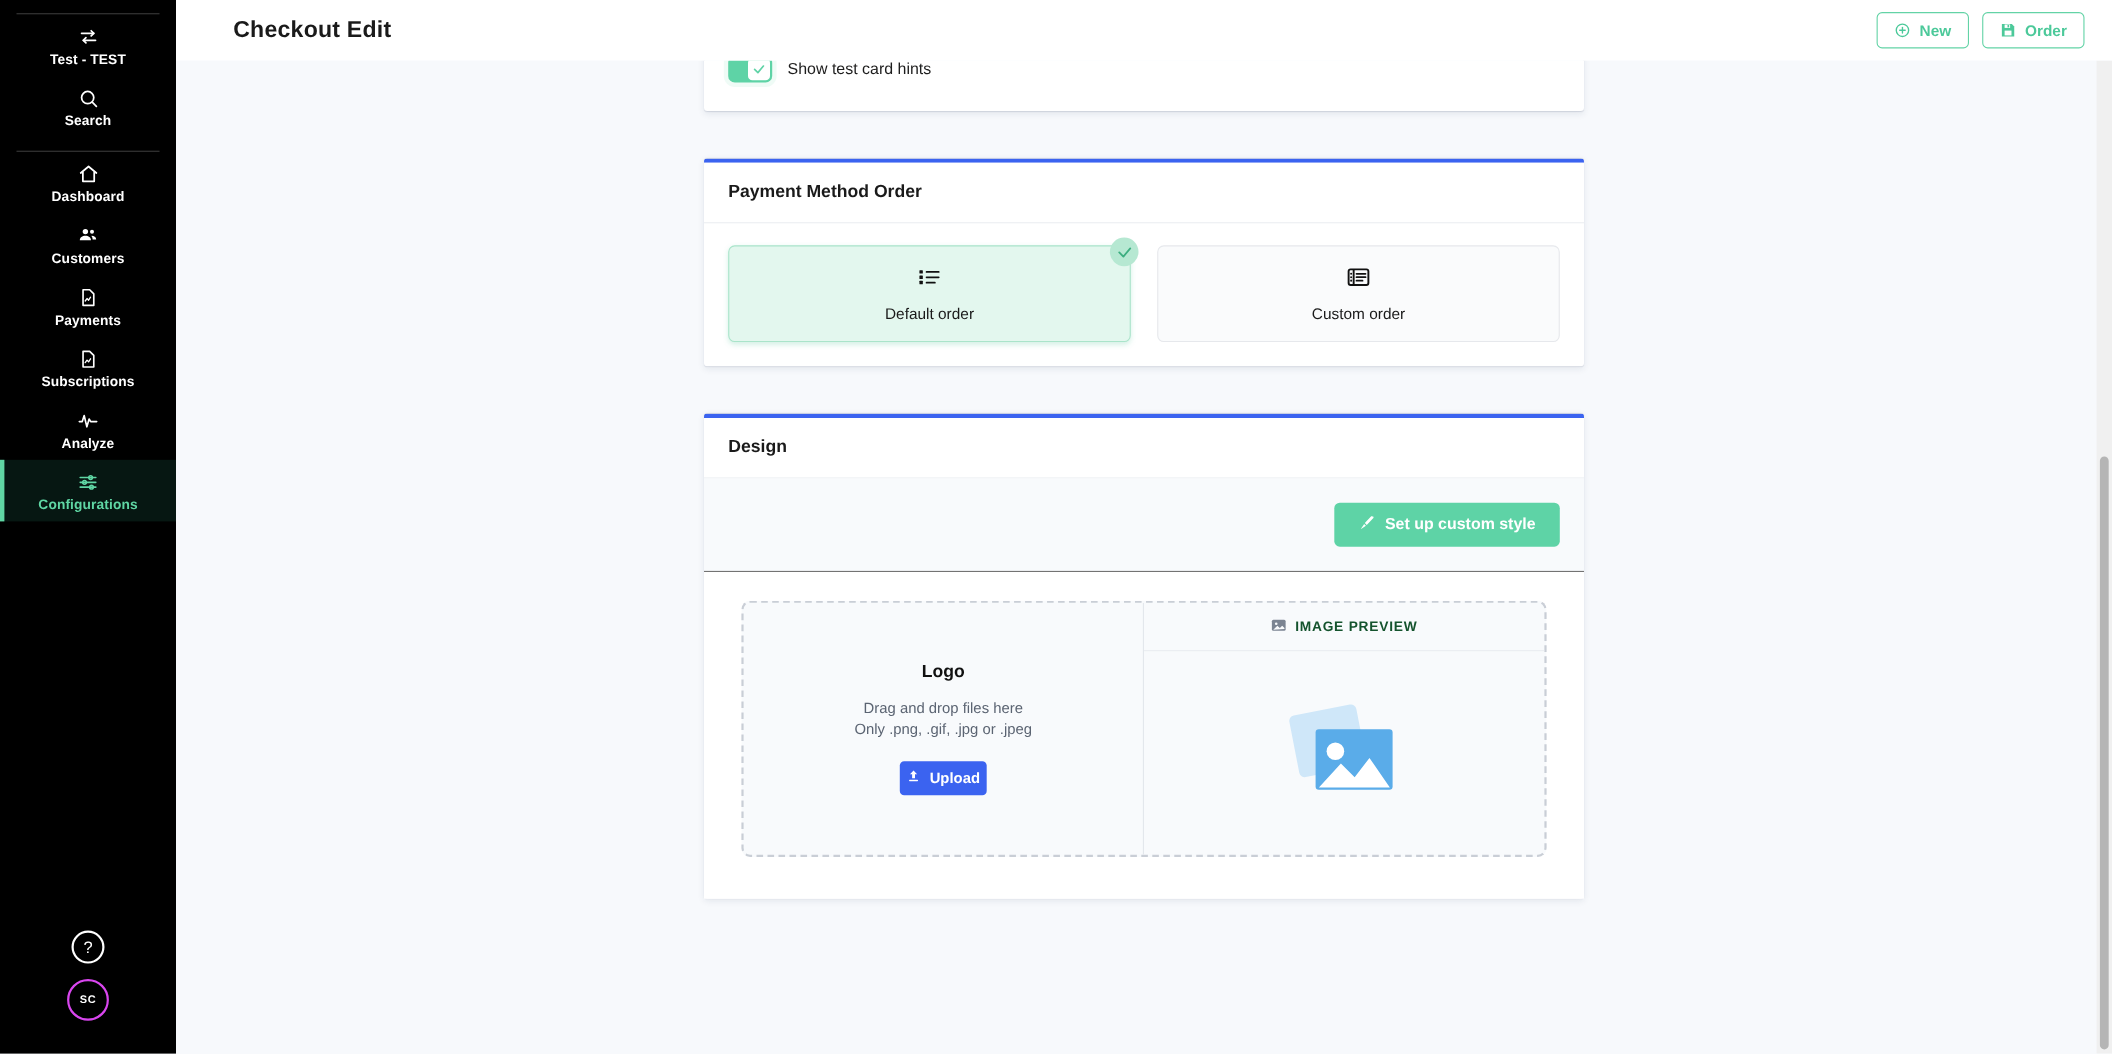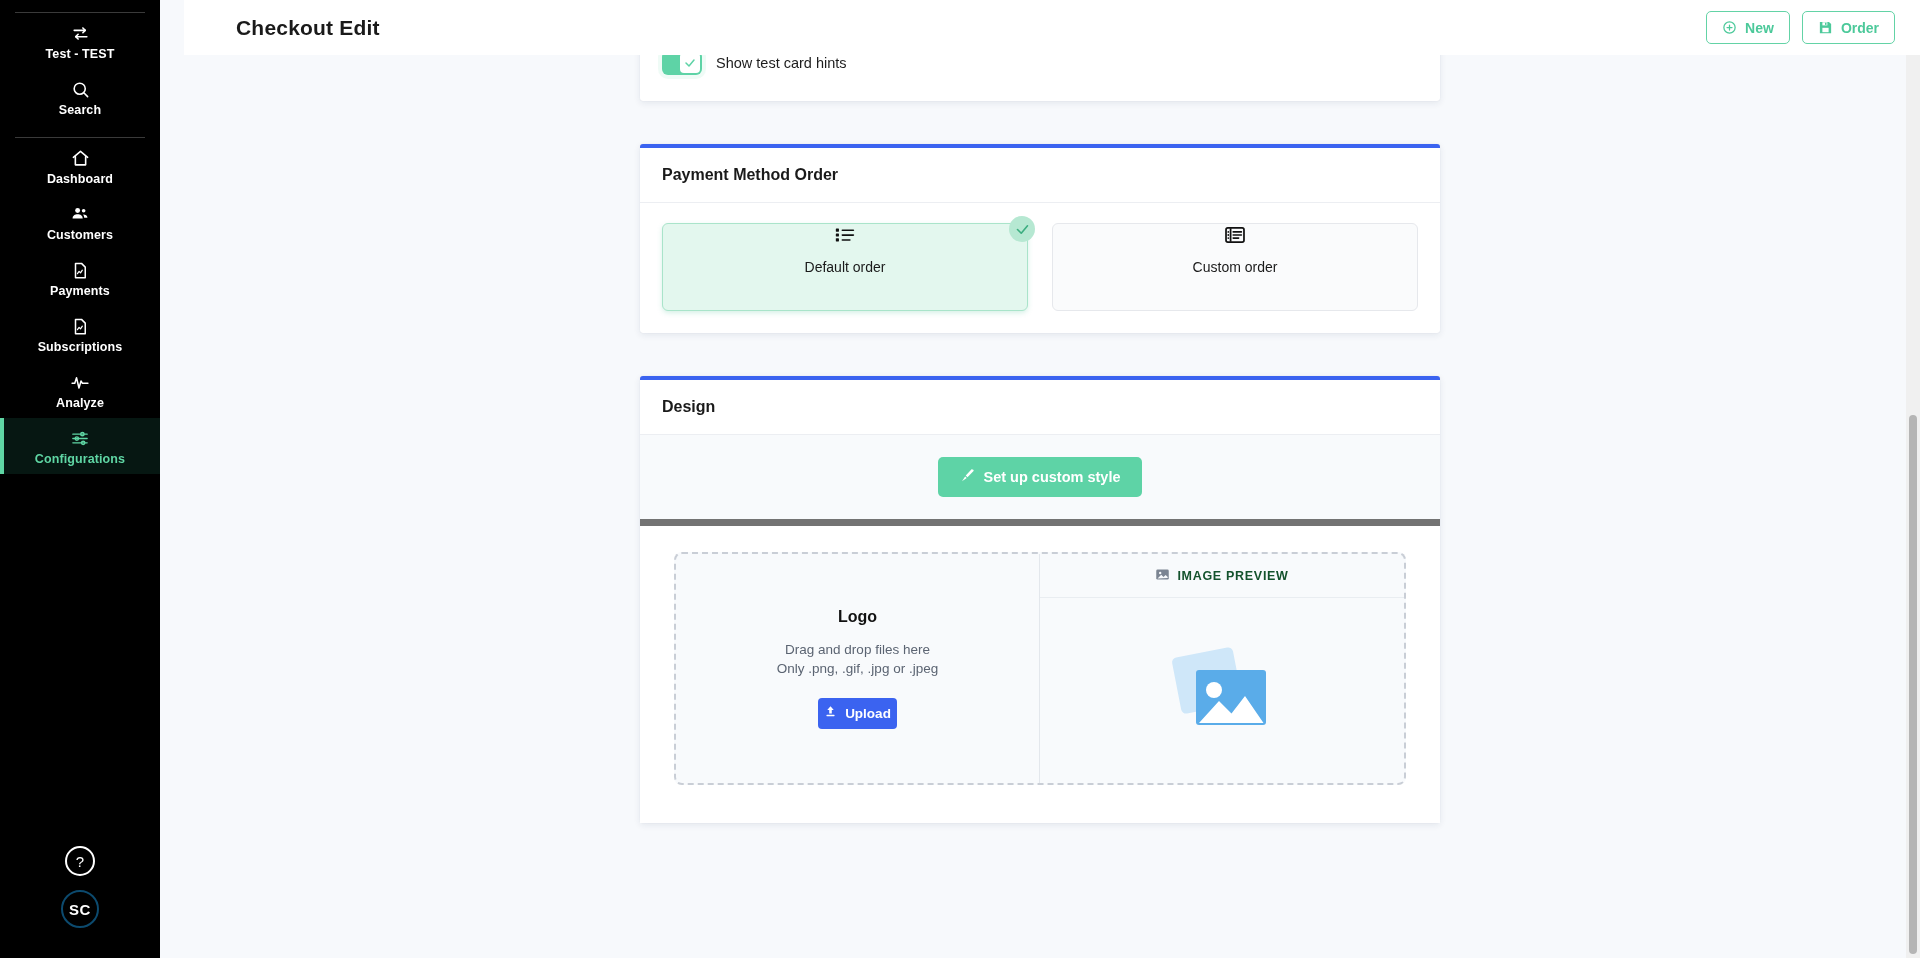--- a/index.html
+++ b/index.html
@@ -78,37 +78,37 @@
     padding-bottom: 30px;
   }
   .circle-btn {
     width: 30px; height: 30px; border-radius: 50%;
     border: 2px solid #ffffff; color:#ffffff;
     display:flex; align-items:center; justify-content:center;
     font-size: 15px; cursor:pointer;
   }
   .avatar-btn {
     width: 38px; height: 38px; border-radius: 50%;
-    border: 2px solid #0c4a6e; color:#ffffff;
+    border: 2px solid #d946ef; color:#ffffff;
     display:flex; align-items:center; justify-content:center;
-    font-size: 15px; font-weight: 700; letter-spacing:.5px; cursor:pointer;
+    font-size: 10px; font-weight: 700; letter-spacing:.5px; cursor:pointer;
   }
 
   
   #main {
     flex: 1 1 auto; height: 958px;
     position: relative;
     background: #f7f9fc;
     overflow: hidden;
   }
   #topbar {
     height: 55px; background: #ffffff;
     display: flex; align-items: center;
     padding: 0 25px 0 52px;
-    position: relative; z-index: 5; margin-left: 24px;
+    position: relative; z-index: 5;
   }
   #page-title {
     font-size: 21px; font-weight: 700; color: #1a1a1a; letter-spacing: .2px;
   }
   .topbar-actions { margin-left: auto; display: flex; gap: 12px; }
   .btn-outline {
     display: flex; align-items: center; gap: 8px;
     height: 33px; padding: 0 15px;
     border: 1px solid #63d3a6; border-radius: 5px;
     background: #ffffff; color: #4cc99a;
@@ -162,21 +162,21 @@
   }
   .toggle-label { font-size: 14.5px; color: #1d1d1d; }
 
   
   .order-options { display: flex; gap: 24px; }
   .order-card {
     flex: 1 1 0;
     height: 88px;
     border-radius: 6px;
     display: flex; flex-direction: column;
-    align-items: center; justify-content: flex-start; gap: 9px;
+    align-items: center; justify-content: center; gap: 9px;
     cursor: pointer; position: relative;
     background: #fafbfc;
     border: 1px solid #e6e8ec;
   }
   .order-card .oc-label { font-size: 14px; color:#1a1a1a; }
   .order-card.selected {
     background: #e3f7ee;
     border: 1px solid #a9e4ca;
     box-shadow: 0 2px 5px rgba(90,200,160,.25);
   }
@@ -185,22 +185,22 @@
     width: 26px; height: 26px; border-radius: 50%;
     background: #b6e8d2;
     display:flex; align-items:center; justify-content:center;
     color: #3cae80;
   }
 
   
   .design-body {
     padding: 22px 22px;
     background: #f8fafc;
-    border-bottom: 7px solid #737373;
-    display:flex; justify-content:center;
+    border-bottom: 1px solid #737373;
+    display:flex; justify-content:flex-end;
   }
   .btn-primary-green {
     display:flex; align-items:center; justify-content:center; gap:9px;
     height: 40px; padding: 0 22px;
     background: #5ed3a6; border: none; border-radius: 5px;
     color:#ffffff; font-size: 14.5px; font-weight: 700; cursor:pointer;
     font-family:"Liberation Sans", sans-serif;
   }
   .logo-zone-wrap { padding: 26px 34px 38px 34px; background:#ffffff; }
   .logo-zone {

